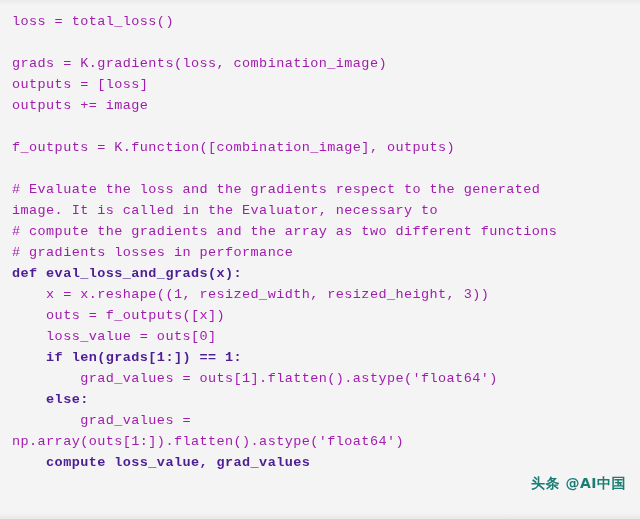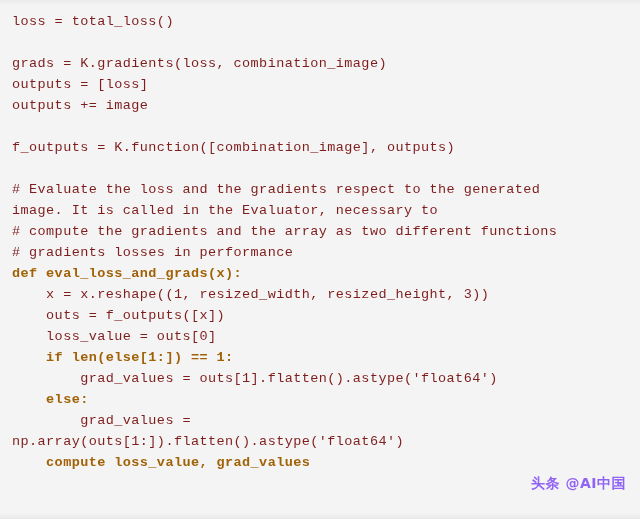--- a/index.html
+++ b/index.html
@@ -40,41 +40,41 @@
     height: 6px;
     background: linear-gradient(to top, #e9e7e7, #f4f4f4);
     pointer-events: none;
   }
 
   .code-line {
     height: 21px;
     line-height: 21px;
     font-size: 13.5px;
     letter-spacing: 0.42px;
-    color: #7f1d1d;
+    color: #a21caf;
     white-space: pre;
     padding-left: 12px;
     font-family: "Liberation Mono", "DejaVu Sans Mono", monospace;
   }
   .code-line.blank {
     color: transparent;
   }
   .code-line.kw {
-    color: #a16207;
+    color: #4c1d95;
     font-weight: bold;
   }
 
   #watermark {
     position: absolute;
     right: 14px;
     bottom: 26px;
     font-family: "DejaVu Sans", sans-serif;
     font-size: 14px;
     font-weight: bold;
-    color: #8b5cf6;
+    color: #0f766e;
     letter-spacing: 0.5px;
     white-space: nowrap;
     opacity: 0.95;
     pointer-events: none;
   }
 </style>
 </head>
 <body>
 
 <div id="code-block">
@@ -88,21 +88,21 @@
       <div class="code-line">f_outputs = K.function([combination_image], outputs)</div>
       <div class="code-line blank"></div>
       <div class="code-line"># Evaluate the loss and the gradients respect to the generated</div>
       <div class="code-line">image. It is called in the Evaluator, necessary to</div>
       <div class="code-line"># compute the gradients and the array as two different functions</div>
       <div class="code-line"># gradients losses in performance</div>
       <div class="code-line kw">def eval_loss_and_grads(x):</div>
       <div class="code-line">    x = x.reshape((1, resized_width, resized_height, 3))</div>
       <div class="code-line">    outs = f_outputs([x])</div>
       <div class="code-line">    loss_value = outs[0]</div>
-      <div class="code-line kw">    if len(else[1:]) == 1:</div>
+      <div class="code-line kw">    if len(grads[1:]) == 1:</div>
       <div class="code-line">        grad_values = outs[1].flatten().astype('float64')</div>
       <div class="code-line kw">    else:</div>
       <div class="code-line">        grad_values =</div>
       <div class="code-line">np.array(outs[1:]).flatten().astype('float64')</div>
       <div class="code-line kw">    compute loss_value, grad_values</div>
     </div>
   <div id="watermark">头条 @AI中国</div>
 </div>
 
 </body></html>

